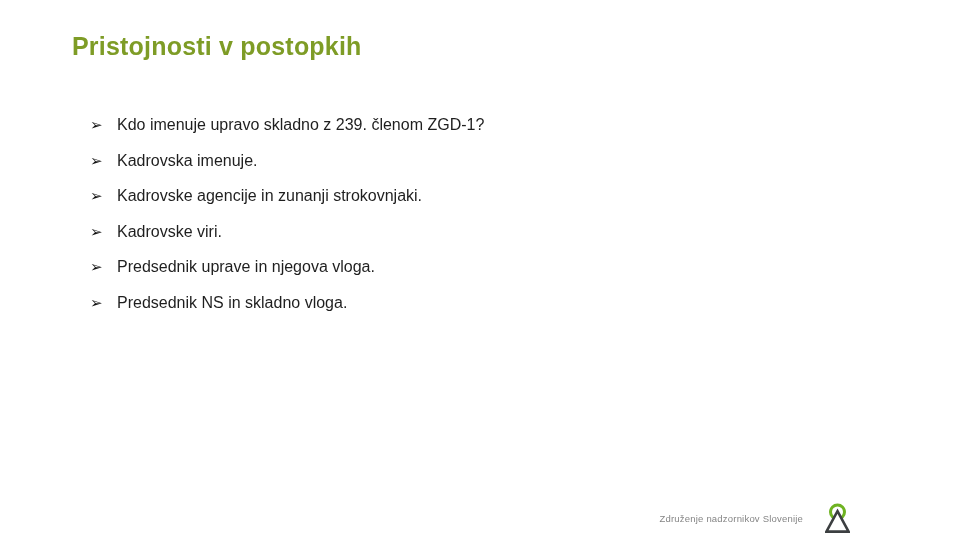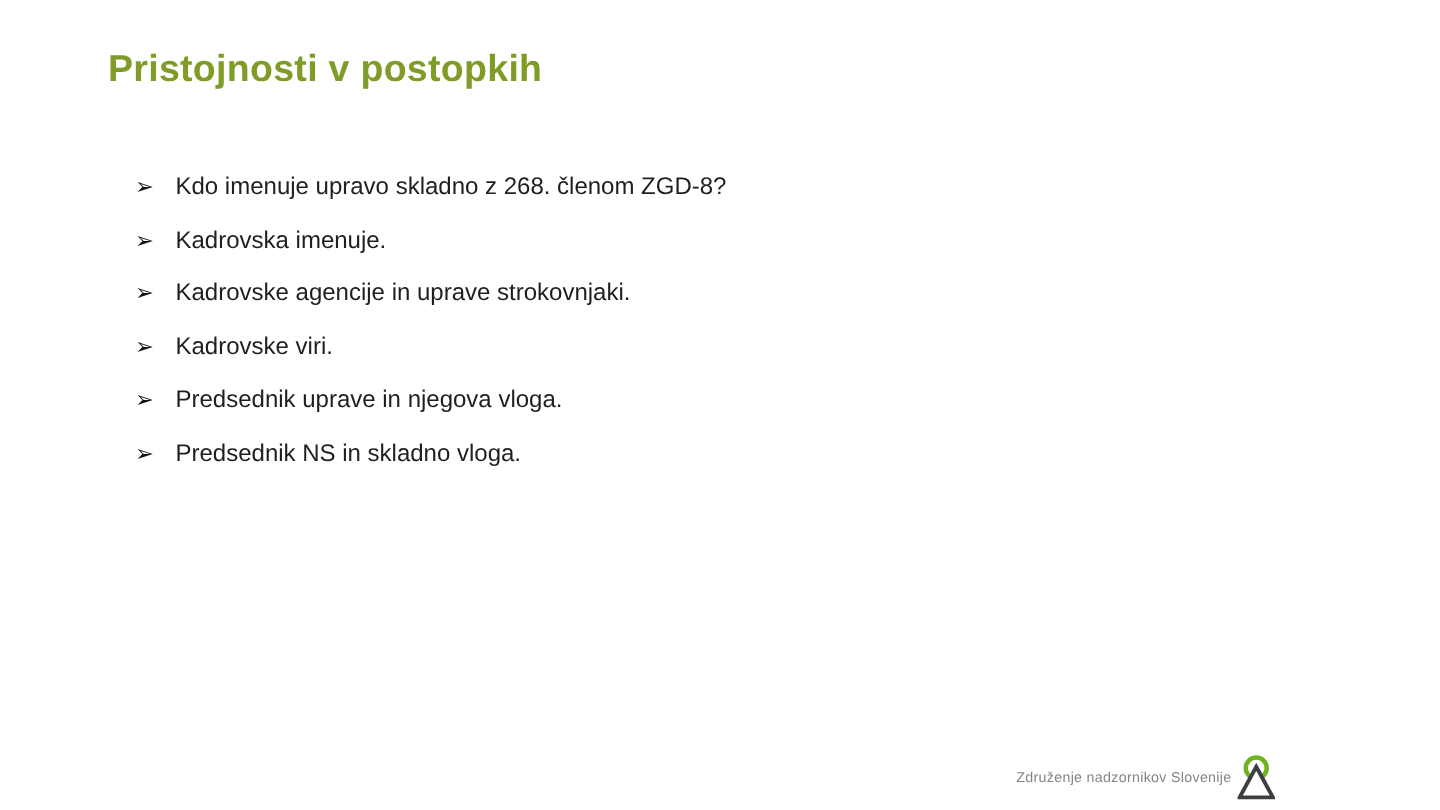--- a/index.html
+++ b/index.html
@@ -49,21 +49,21 @@
   }
   .bullet-text {
     flex: 1 1 auto;
   }
   .footer {
     position: absolute;
     right: 10px;
     bottom: 6px;
     display: flex;
     align-items: center;
-    gap: 4px;
+    gap: 22px;
   }
   .footer-text {
     font-size: 9.5px;
     color: #858585;
     letter-spacing: 0.2px;
   }
   .logo {
     width: 25px;
     height: 31px;
     display: block;
@@ -72,29 +72,29 @@
 </head>
 <body>
 
 <div class="slide">
 
   <h1 class="title">Pristojnosti v postopkih</h1>
 
   <div class="bullets">
     <div class="bullet-item">
       <span class="bullet-arrow">➢</span>
-      <span class="bullet-text">Kdo imenuje upravo skladno z 268. členom ZGD-8?</span>
+      <span class="bullet-text">Kdo imenuje upravo skladno z 239. členom ZGD-1?</span>
     </div>
     <div class="bullet-item">
       <span class="bullet-arrow">➢</span>
       <span class="bullet-text">Kadrovska imenuje.</span>
     </div>
     <div class="bullet-item">
       <span class="bullet-arrow">➢</span>
-      <span class="bullet-text">Kadrovske agencije in uprave strokovnjaki.</span>
+      <span class="bullet-text">Kadrovske agencije in zunanji strokovnjaki.</span>
     </div>
     <div class="bullet-item">
       <span class="bullet-arrow">➢</span>
       <span class="bullet-text">Kadrovske viri.</span>
     </div>
     <div class="bullet-item">
       <span class="bullet-arrow">➢</span>
       <span class="bullet-text">Predsednik uprave in njegova vloga.</span>
     </div>
     <div class="bullet-item">

